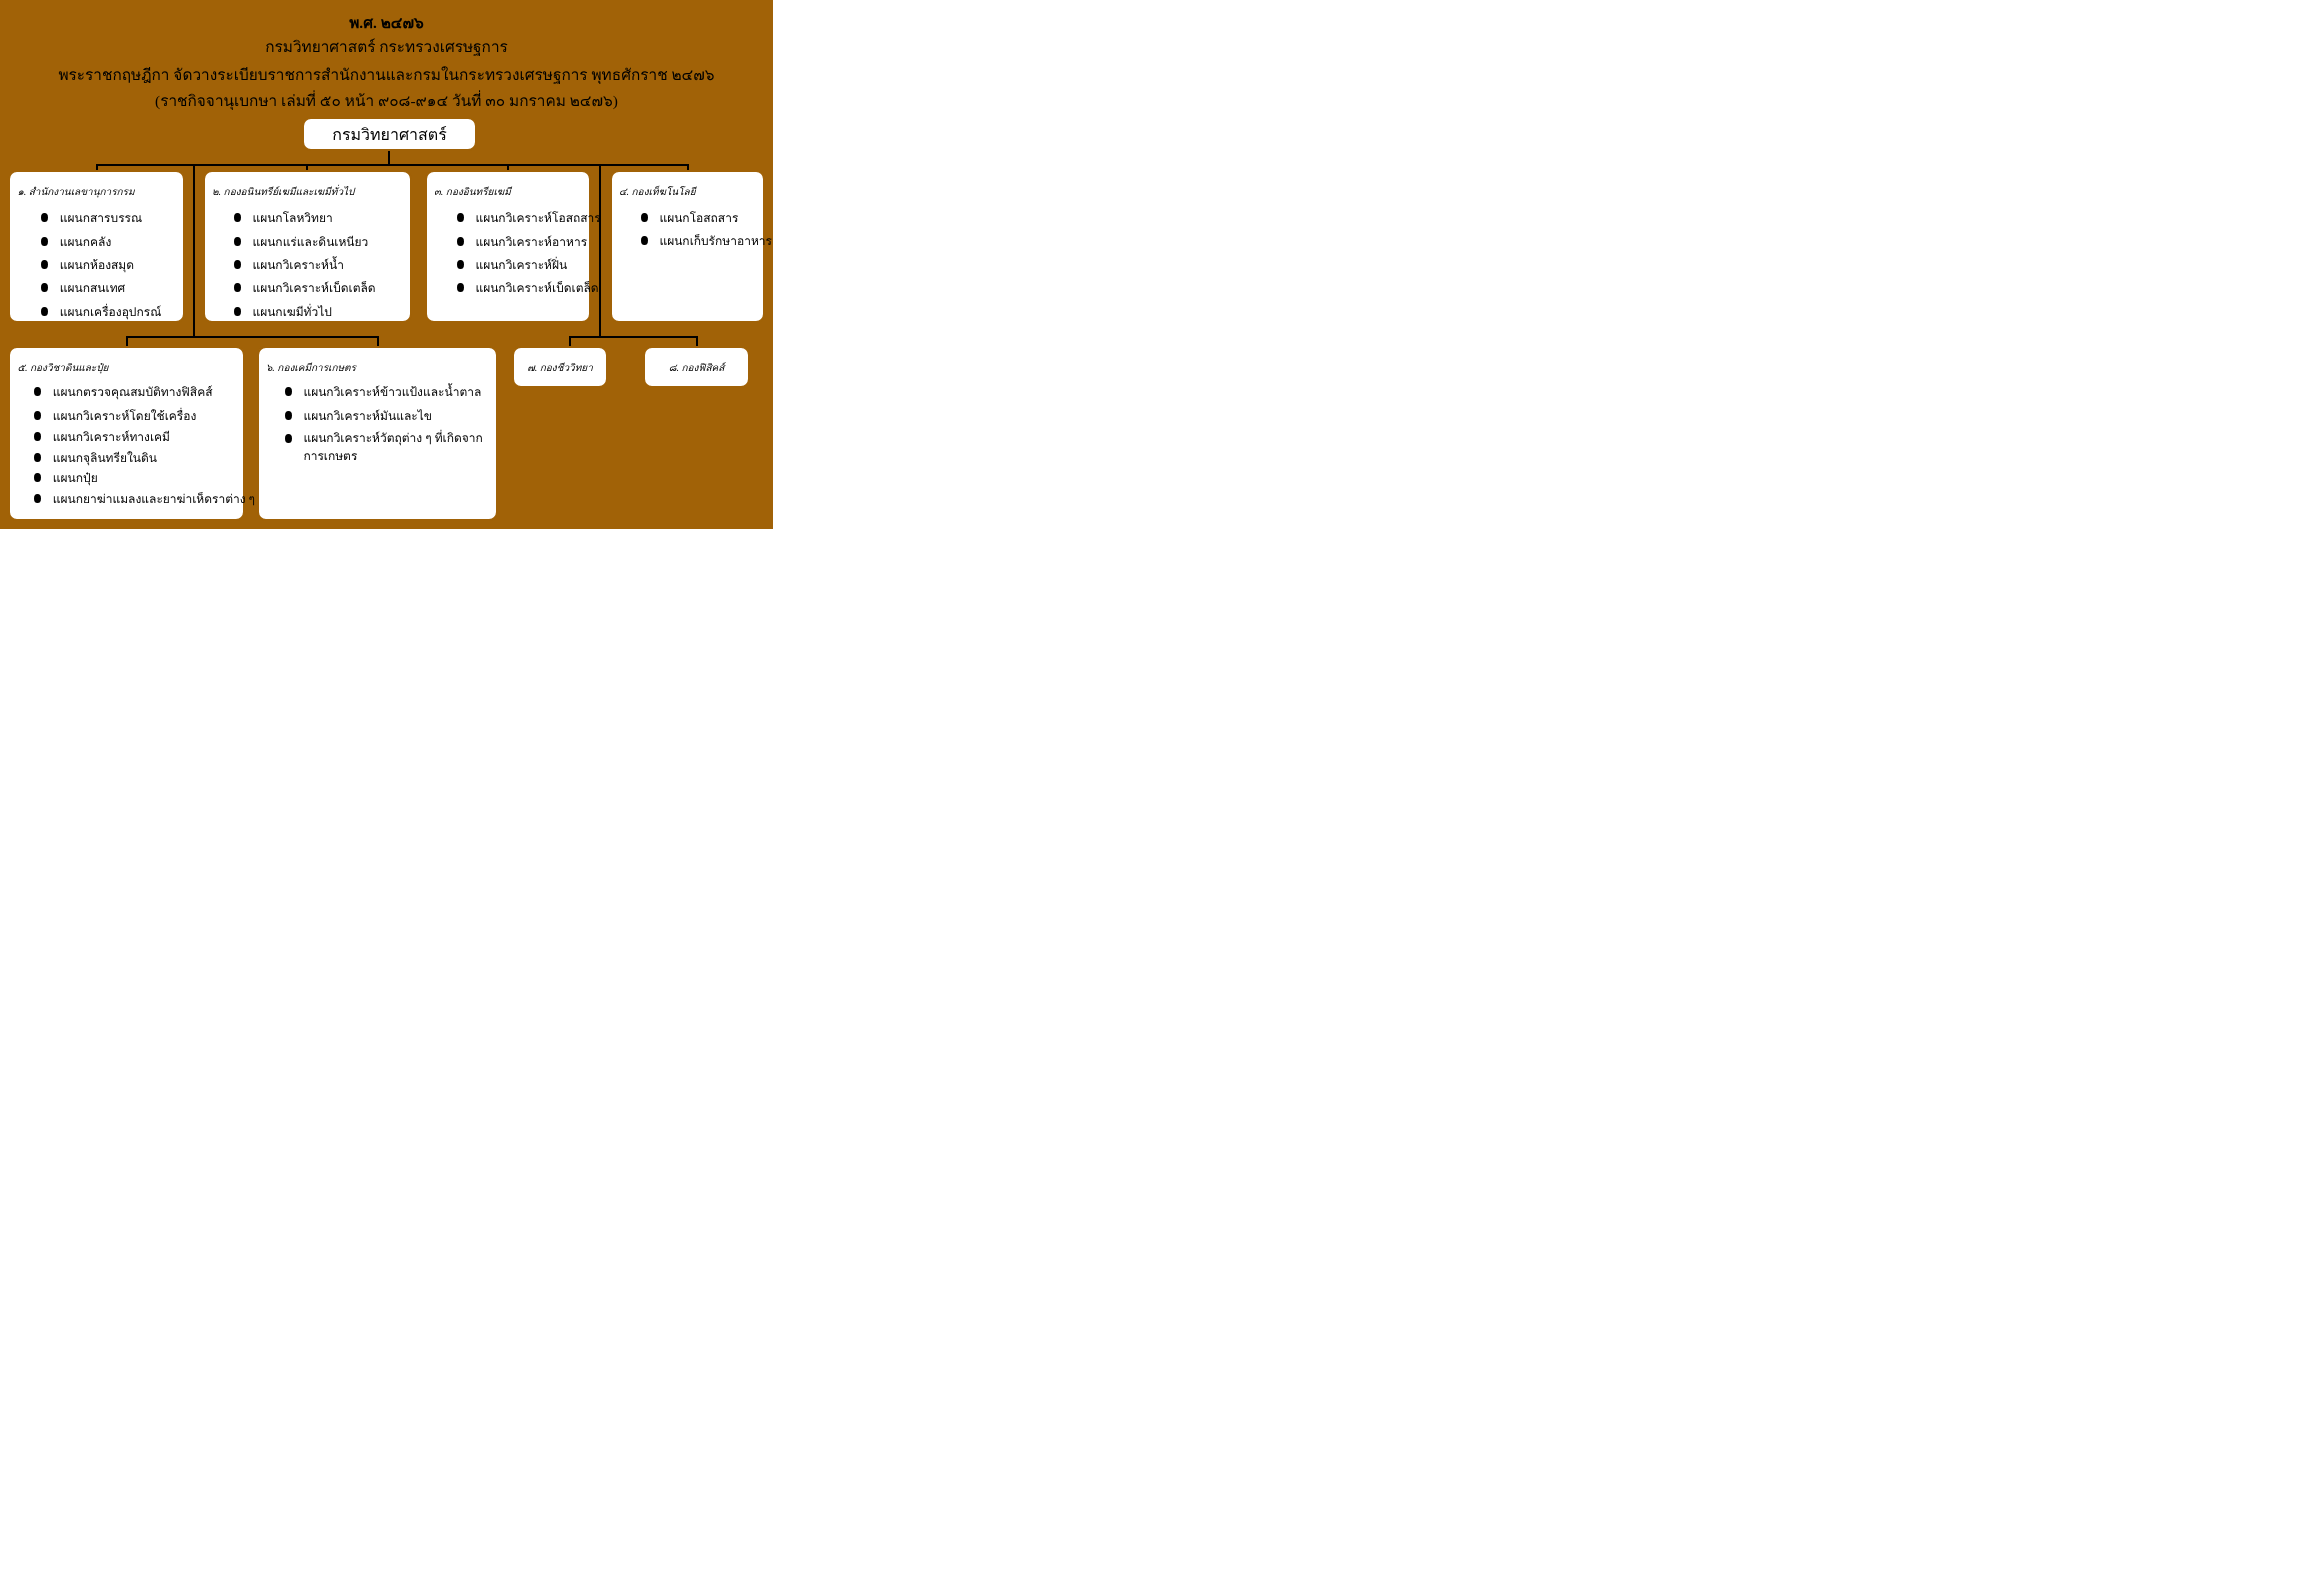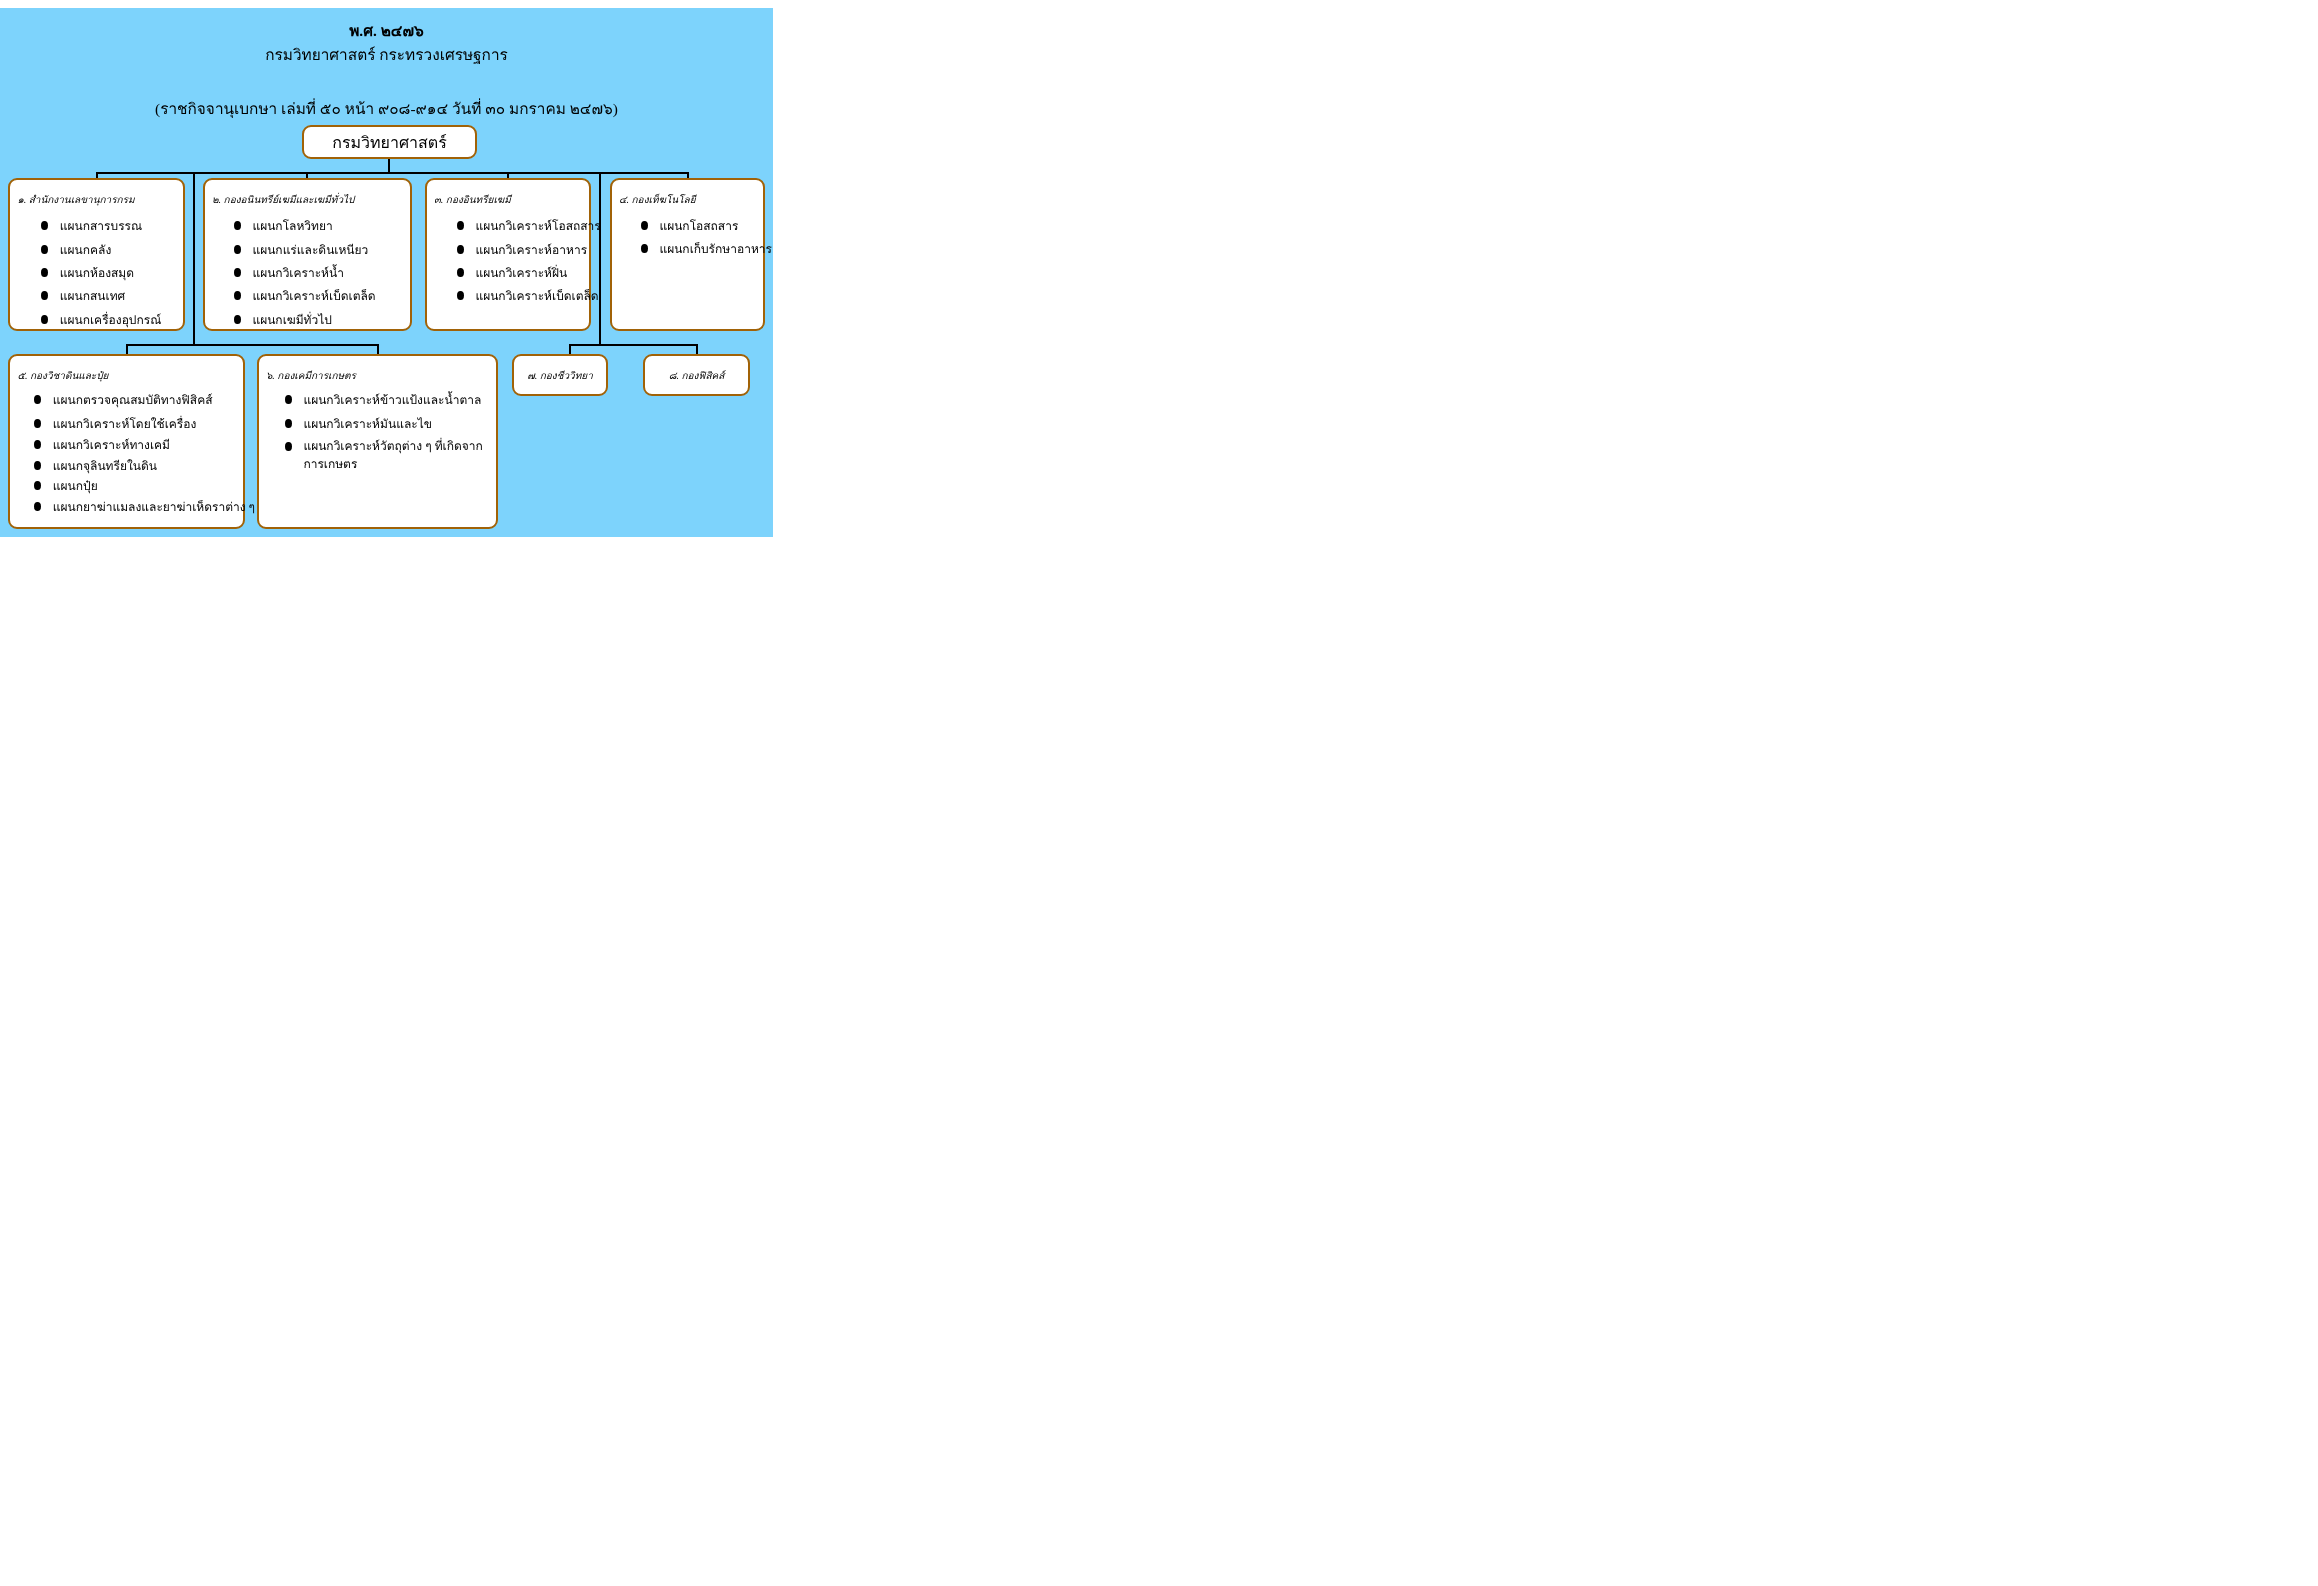--- a/index.html
+++ b/index.html
@@ -1,24 +1,23 @@
 <!DOCTYPE html>
 <html style="font-size:8px"><head>
 <meta charset="utf-8">
 <style>
   html, body { margin: 0; padding: 0; background: #ffffff; }
   .canvas {
     position: relative;
     width: 773px;
     height: 529px;
-    background: #7dd3fc;
+    background: #a16207;
     font-family: "Liberation Serif", "DejaVu Serif", serif;
     color: #000000;
     overflow: hidden;
-    margin-top: 8px;
   }
   .title {
     position: absolute;
     left: 0; width: 100%;
     text-align: center;
     font-size: 15.4px;
     line-height: 22px;
     white-space: nowrap;
   }
   .title.bold { font-weight: bold; }
@@ -65,20 +64,21 @@
   .unit.wrap .unit-label { white-space: normal; width: 184px; }
   .line { position: absolute; background: #000000; }
 </style>
 </head>
 <body>
 
 <div class="canvas">
 
   <div class="title bold" style="top:12px">พ.ศ. ๒๔๗๖</div>
   <div class="title" style="top:36px">กรมวิทยาศาสตร์ กระทรวงเศรษฐการ</div>
+  <div class="title" style="top:64px">พระราชกฤษฎีกา จัดวางระเบียบราชการสำนักงานและกรมในกระทรวงเศรษฐการ พุทธศักราช ๒๔๗๖</div>
   <div class="title" style="top:90px">(ราชกิจจานุเบกษา เล่มที่ ๕๐ หน้า ๙๐๘-๙๑๔ วันที่ ๓๐ มกราคม ๒๔๗๖)</div>
 
   <div class="line" style="left:388px;  top:150px; width:1.5px;    height:14px"></div>
   <div class="line" style="left:96px;  top:164px; width:592px; height:1.5px"></div>
   <div class="line" style="left:96px;  top:164px; width:1.5px;    height:7px"></div>
   <div class="line" style="left:306px;  top:164px; width:1.5px;    height:7px"></div>
   <div class="line" style="left:507px; top:164px; width:1.5px;    height:7px"></div>
   <div class="line" style="left:687px; top:164px; width:1.5px;    height:7px"></div>
   <div class="line" style="left:193px;  top:164px; width:1.5px;    height:174px"></div>
   <div class="line" style="left:599px; top:164px; width:1.5px;    height:174px"></div>

